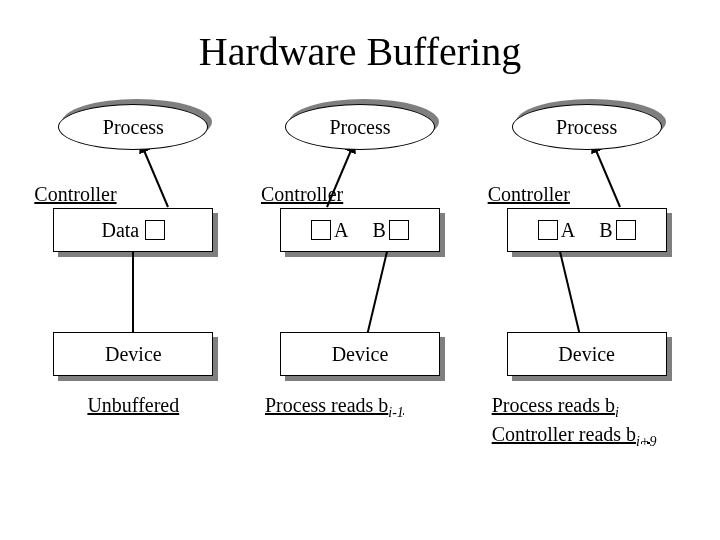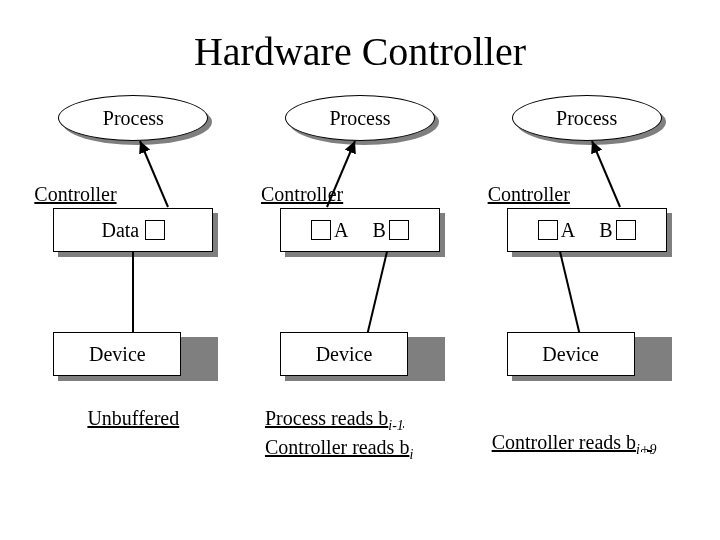--- a/index.html
+++ b/index.html
@@ -40,21 +40,21 @@
   .ellipse-shadow {
     position: absolute;
     left: 4px; top: 4px;
     width: 150px; height: 46px;
     border-radius: 50%;
     background: #000;
     opacity: 0.5;
   }
   .ellipse {
     position: absolute;
-    left: 0; top: 0;
+    left: 0; top: 9px;
     width: 150px; height: 46px;
     border-radius: 50%;
     background: #fff;
     border: 1.5px solid #000;
     display: flex;
     align-items: center;
     justify-content: center;
     font-size: 20px;
   }
   .ctrl-label {
@@ -102,44 +102,44 @@
   .data-single .label-text { }
   .data-ab { justify-content: center; gap: 4px; }
   .data-ab .seg { display: flex; align-items: center; gap: 3px; }
   .data-ab .spacer { width: 16px; }
   .device-box-wrap {
     width: 160px;
     height: 44px;
     margin-top: 80px;
   }
   .device-box {
-    width: 128px;
+    width: 160px;
     height: 44px;
     font-size: 20px;
   }
   .caption {
-    margin-top: 30px;
+    margin-top: 17px;
     font-size: 20px;
     text-align: left;
     line-height: 1.2;
     width: 190px;
   }
   .caption.center-one { text-align: center; }
   .caption .ul { text-decoration: underline; }
   .sub { font-size: 0.7em; vertical-align: sub; font-style: italic; }
   svg.arrows {
     position: absolute;
     left: 0; top: 0;
     pointer-events: none;
   }
 </style>
 </head>
 <body>
 
-<div class="title">Hardware Controller</div>
+<div class="title">Hardware Buffering</div>
 
 <div class="cols">
 
   <div class="col">
     <svg class="arrows" width="210" height="360">
       <defs>
         <marker id="ah0" markerWidth="8" markerHeight="8" refX="6" refY="3" orient="auto">
           <path d="M0,0 L6,3 L0,6 Z" fill="#000"></path>
         </marker>
       </defs>
@@ -203,21 +203,21 @@
             <span class="square"></span>
           </span>
       </div>
     </div>
     <div class="box-wrap device-box-wrap">
       <div class="box-shadow"></div>
       <div class="box device-box">
           <span>Device</span>
         </div>
     </div>
-    <div class="caption"><span class="ul">Process reads b<span class="sub">i-1</span></span><br><span class="ul">Controller reads b<span class="sub">i</span></span></div>
+    <div class="caption"><span class="ul">Process reads b<span class="sub">i-1</span></span><br></div>
   </div>
 
   <div class="col">
     <svg class="arrows" width="210" height="360">
       <defs>
         <marker id="ah2" markerWidth="8" markerHeight="8" refX="6" refY="3" orient="auto">
           <path d="M0,0 L6,3 L0,6 Z" fill="#000"></path>
         </marker>
       </defs>
 
@@ -245,16 +245,16 @@
             <span class="square"></span>
           </span>
       </div>
     </div>
     <div class="box-wrap device-box-wrap">
       <div class="box-shadow"></div>
       <div class="box device-box">
           <span>Device</span>
         </div>
     </div>
-    <div class="caption"><br><span class="ul">Controller reads b<span class="sub">i+9</span></span></div>
+    <div class="caption"><span class="ul">Process reads b<span class="sub">i</span></span><br><span class="ul">Controller reads b<span class="sub">i+9</span></span></div>
   </div>
 
 </div>
 
 </body></html>

